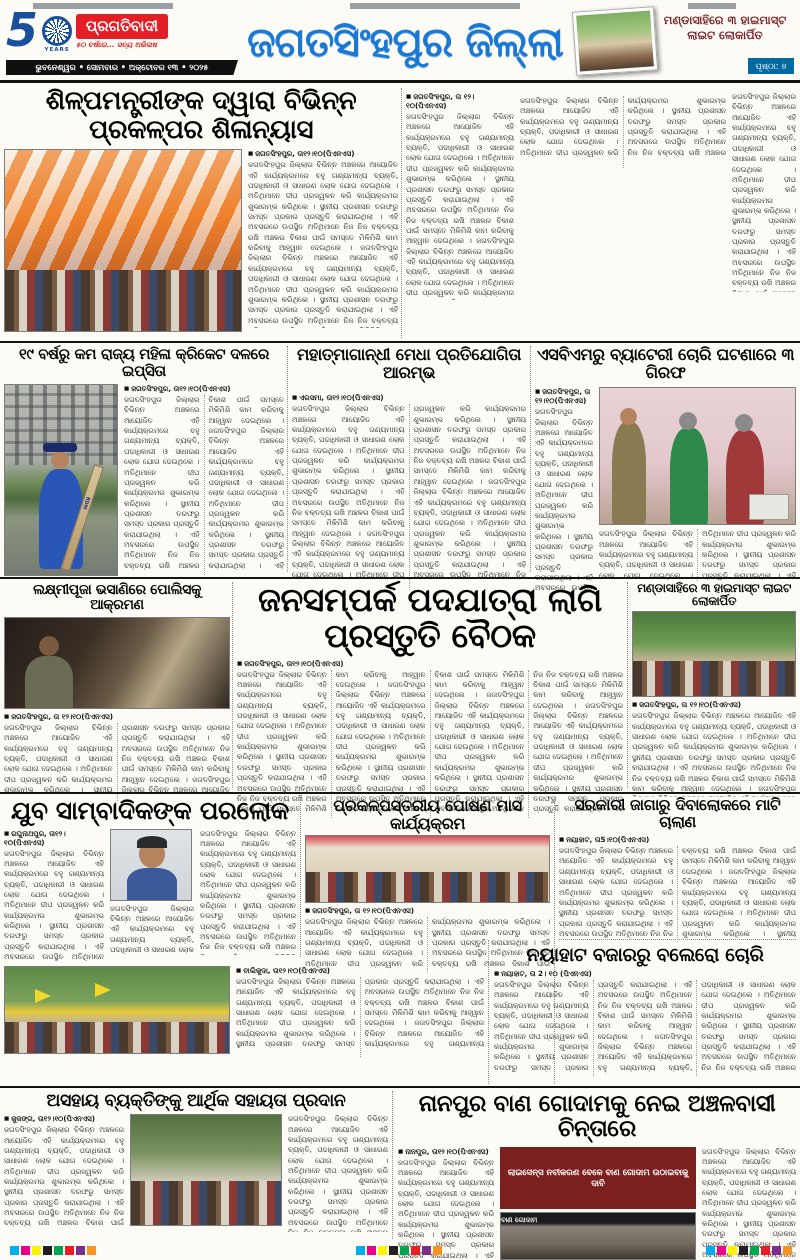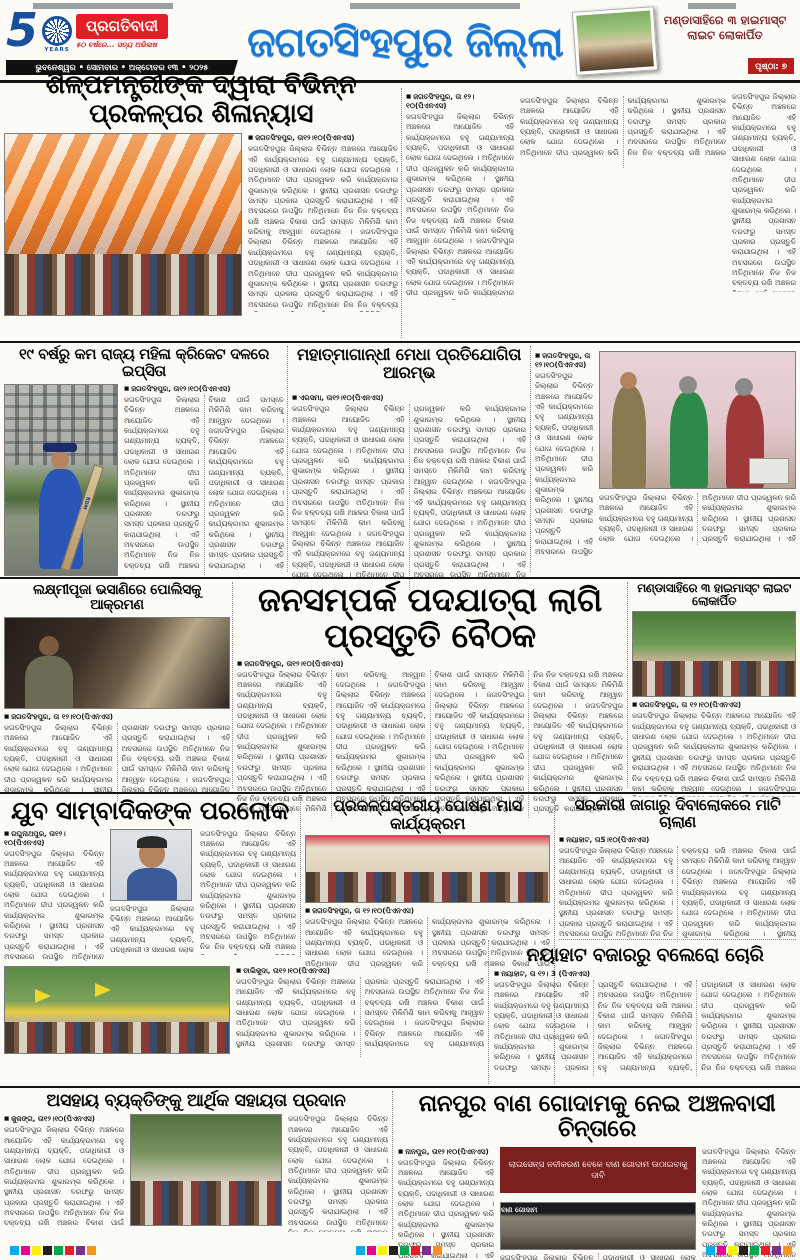--- a/index.html
+++ b/index.html
@@ -24,21 +24,21 @@
   .logo-5{font-size:46px;font-weight:bold;color:#1a4f9c;line-height:.9;font-style:italic}
   .wheel{width:30px;height:30px;border-radius:50%;border:3px solid #1a4f9c;background:repeating-conic-gradient(#1a4f9c 0 9deg,#ffffff 9deg 24deg);margin-top:6px}
   .years{font-size:5.5px;font-weight:bold;color:#1a4f9c;letter-spacing:1px;text-align:center}
   .nameplate{background:#e31e25;color:#fff;font-weight:bold;font-size:15px;padding:3px 10px 4px;border-radius:3px;display:inline-block;margin-top:4px}
   .tagline{font-size:7px;color:#d01c22;font-style:italic;margin-top:2px;font-weight:bold}
   .datestrip{position:absolute;left:6px;top:60px;width:232px;height:15px;background:#101010;color:#fff;font-size:8.2px;font-weight:bold;display:flex;align-items:center;justify-content:center;clip-path:polygon(0 0,100% 0,98% 100%,0 100%)}
   .dist-title{position:absolute;left:240px;top:6px;width:330px;height:72px;display:flex;align-items:center;justify-content:center;font-size:41px;font-weight:bold;color:#1b79d4;letter-spacing:-1px;text-shadow:0 1px 0 #9cc4ea}
   .promo-photo{position:absolute;left:574px;top:9px;width:82px;height:64px;background:#fff;border:1px solid #aaa;box-shadow:2px 2px 4px rgba(0,0,0,.45);transform:rotate(-4deg);padding:3px}
   .promo-photo-inner{width:100%;height:100%;background:linear-gradient(180deg,#7fae62 0%,#9cc47a 30%,#d8c8a8 55%,#8a6a4e 80%,#54402e 100%)}
   .promo-text{position:absolute;left:662px;top:13px;width:126px;font-size:11.5px;font-weight:bold;color:#7c2128;text-align:center;line-height:1.3}
-  .pagebox{position:absolute;left:748px;top:58px;width:46px;height:16px;background:#b91c1c;color:#fff;font-size:8.5px;font-weight:bold;display:flex;align-items:center;justify-content:center}
+  .pagebox{position:absolute;left:748px;top:58px;width:46px;height:16px;background:#0369a1;color:#fff;font-size:8.5px;font-weight:normal;display:flex;align-items:center;justify-content:center}
 
   
   .ph-stage{background:repeating-linear-gradient(115deg,rgba(255,255,255,.55) 0 12px,rgba(240,120,30,.6) 12px 26px),linear-gradient(180deg,#f2e4cc 0%,#ea8a3c 38%,#a05a34 62%,#51392a 82%,#2c231c 100%)}
   .ph-postal{background:linear-gradient(180deg,#efc3da 0%,#f3cfe2 42%,#b793ab 55%,#3c3550 72%,#2a2740 86%,#c9b9a8 100%)}
   .banner-txt{position:absolute;top:6px;left:0;right:0;text-align:center;color:#fffdfd;font-style:italic;font-weight:bold;font-size:9px;text-shadow:0 0 2px #a05a80}
   .banner-txt2{position:absolute;top:22px;left:0;right:0;text-align:center;color:#fff;font-weight:bold;font-size:8px;letter-spacing:1px;text-shadow:0 0 2px #a05a80}
   .ph-cricket{background:linear-gradient(180deg,#b9bcb4 0%,#a7aba5 40%,#6f8a58 52%,#4e6b3e 60%,#8a9580 70%,#767b72 100%)}
   .ph-cricket .win{position:absolute;top:0;left:0;right:0;height:42%;background:repeating-linear-gradient(90deg,transparent 0 10px,rgba(60,65,70,.5) 10px 14px),repeating-linear-gradient(0deg,transparent 0 9px,rgba(60,65,70,.4) 9px 12px)}
   .fig{position:absolute;border-radius:40% 40% 8% 8%}
   .head{position:absolute;border-radius:50%;background:#b5845f}
@@ -48,21 +48,21 @@
   .ph-portrait{background:linear-gradient(180deg,#dfe3e6 0%,#cfd5da 100%)}
   .ph-poshan{background:linear-gradient(180deg,#d84a55 0%,#e8e0cc 18%,#ded2ba 55%,#b08a74 78%,#7a5f4c 100%)}
   .ph-bike{background:linear-gradient(180deg,#5c8a46 0%,#7ba25c 40%,#e8c93c 52%,#b8b2a4 66%,#8a857a 100%)}
   .ph-aid{background:linear-gradient(180deg,#52703e 0%,#7a9460 35%,#d0cab8 60%,#b84a42 78%,#8a6a52 100%)}
   .ph-godown{background:linear-gradient(180deg,#1c1c1e 0%,#1c1c1e 22%,#8a8478 30%,#6e675c 70%,#403a32 100%)}
   .godown-cap{position:absolute;top:3px;left:0;right:0;text-align:left;color:#f2f2f2;font-size:7px;font-weight:bold}
   .crowd{position:absolute;left:0;right:0;bottom:0;height:34%;background:repeating-linear-gradient(90deg,#4a3a2e 0 9px,#7a5a40 9px 14px,#d8d2c4 14px 22px,#8a3a34 22px 30px,#3c4a6a 30px 38px)}
   .bat{position:absolute;width:10px;height:58%;background:linear-gradient(180deg,#d8c49a,#b89868);transform:rotate(18deg);border:1px solid #8a7a58}
   .bat-label{position:absolute;top:30%;left:1px;font-size:5px;font-weight:bold;color:#1a3a8c;writing-mode:vertical-rl}
 
-  .subbar{background:#7c1f1f;color:#fff;font-size:8.5px;font-weight:normal;text-align:center;padding:12px 4px;margin-bottom:9px}
+  .subbar{background:#7c1f1f;color:#fff;font-size:8.5px;font-weight:bold;text-align:center;padding:20px 4px;margin-bottom:3px}
 
   
   .regs{position:absolute;bottom:5px;display:flex;gap:2px}
   .regs div{width:9px;height:9px}
 
   .art{position:absolute}
   .flexrow{display:flex;gap:6px}
 </style>
 </head>
 <body>
@@ -90,21 +90,21 @@
   <div class="dist-title">ଜଗତସିଂହପୁର ଜିଲ୍ଲା</div>
 
   <div class="promo-photo">
       <div class="promo-photo-inner"></div>
     </div>
   <div class="promo-text">ମଣ୍ଡାସାହିରେ ୩ ହାଇମାସ୍ଟ ଲାଇଟ ଲୋକାର୍ପିତ</div>
   <div class="pagebox">ପୃଷ୍ଠା: ୭</div>
   <div class="hr" style="top:80px;height:3px"></div>
 </div>
 
-<div class="art" style="left:4px;top:70px;width:394px;height:252px">
+<div class="art" style="left:4px;top:86px;width:394px;height:252px">
   <div class="hd" style="font-size:26px">ଶିଳ୍ପମନ୍ତ୍ରୀଙ୍କ ଦ୍ୱାରା ବିଭିନ୍ନ ପ୍ରକଳ୍ପର ଶିଳାନ୍ୟାସ</div>
   <div class="flexrow" style="margin-top:6px">
     <div class="ph ph-stage" style="width:238px;height:183px;flex:none">
       <div class="crowd"></div>
     </div>
     <div>
       <div class="byline">ଜଗତସିଂହପୁର, ତା୧୨।୧୦(ପିଏନଏସ)</div>
       <div class="body-txt" style="height:168px">ଜଗତସିଂହପୁର ଜିଲ୍ଲାର ବିଭିନ୍ନ ଅଞ୍ଚଳରେ ଆୟୋଜିତ ଏହି କାର୍ଯ୍ୟକ୍ରମରେ ବହୁ ଗଣ୍ୟମାନ୍ୟ ବ୍ୟକ୍ତି, ପଦାଧିକାରୀ ଓ ସାଧାରଣ ଲୋକ ଯୋଗ ଦେଇଥିଲେ । ଅତିଥିମାନେ ଦୀପ ପ୍ରଜ୍ୱଳନ କରି କାର୍ଯ୍ୟକ୍ରମର ଶୁଭାରମ୍ଭ କରିଥିଲେ । ସ୍ଥାନୀୟ ପ୍ରଶାସନ ତରଫରୁ ସମସ୍ତ ପ୍ରକାର ପ୍ରସ୍ତୁତି କରାଯାଇଥିଲା । ଏହି ଅବସରରେ ଉପସ୍ଥିତ ଅତିଥିମାନେ ନିଜ ନିଜ ବକ୍ତବ୍ୟ ରଖି ଅଞ୍ଚଳର ବିକାଶ ପାଇଁ ସମସ୍ତେ ମିଳିମିଶି କାମ କରିବାକୁ ଆହ୍ୱାନ ଦେଇଥିଲେ । ଜଗତସିଂହପୁର ଜିଲ୍ଲାର ବିଭିନ୍ନ ଅଞ୍ଚଳରେ ଆୟୋଜିତ ଏହି କାର୍ଯ୍ୟକ୍ରମରେ ବହୁ ଗଣ୍ୟମାନ୍ୟ ବ୍ୟକ୍ତି, ପଦାଧିକାରୀ ଓ ସାଧାରଣ ଲୋକ ଯୋଗ ଦେଇଥିଲେ । ଅତିଥିମାନେ ଦୀପ ପ୍ରଜ୍ୱଳନ କରି କାର୍ଯ୍ୟକ୍ରମର ଶୁଭାରମ୍ଭ କରିଥିଲେ । ସ୍ଥାନୀୟ ପ୍ରଶାସନ ତରଫରୁ ସମସ୍ତ ପ୍ରକାର ପ୍ରସ୍ତୁତି କରାଯାଇଥିଲା । ଏହି ଅବସରରେ ଉପସ୍ଥିତ ଅତିଥିମାନେ ନିଜ ନିଜ ବକ୍ତବ୍ୟ ରଖି ଅଞ୍ଚଳର ବିକାଶ ପାଇଁ ସମସ୍ତେ ମିଳିମିଶି କାମ କରିବାକୁ ଆହ୍ୱାନ ଦେଇଥିଲେ । ଜଗତସିଂହପୁର ଜିଲ୍ଲାର ବିଭିନ୍ନ ଅଞ୍ଚଳରେ ଆୟୋଜିତ ଏହି କାର୍ଯ୍ୟକ୍ରମରେ ବହୁ ଗଣ୍ୟମାନ୍ୟ ବ୍ୟକ୍ତି, ପଦାଧିକାରୀ ଓ ସାଧାରଣ ଲୋକ ଯୋଗ ଦେଇଥିଲେ । ଅତିଥିମାନେ ଦୀପ ପ୍ରଜ୍ୱଳନ କରି କାର୍ଯ୍ୟକ୍ରମର ଶୁଭାରମ୍ଭ କରିଥିଲେ । ସ୍ଥାନୀୟ ପ୍ରଶାସନ ତରଫରୁ ସମସ୍ତ ପ୍ରକାର ପ୍ରସ୍ତୁତି କରାଯାଇଥିଲା । ଏହି ଅବସରରେ ଉପସ୍ଥିତ ଅତିଥିମାନେ ନିଜ ନିଜ ବକ୍ତବ୍ୟ ରଖି ଅଞ୍ଚଳର ବିକାଶ ପାଇଁ ସମସ୍ତେ ମିଳିମିଶି କାମ କରିବାକୁ ଆହ୍ୱାନ ଦେଇଥିଲେ । ଜଗତସିଂହପୁର ଜିଲ୍ଲାର ବିଭିନ୍ନ ଅଞ୍ଚଳରେ ଆୟୋଜିତ ଏହି କାର୍ଯ୍ୟକ୍ରମରେ ବହୁ ଗଣ୍ୟମାନ୍ୟ ବ୍ୟକ୍ତି, ପଦାଧିକାରୀ ଓ ସାଧାରଣ ଲୋକ ଯୋଗ ଦେଇଥିଲେ । ଅତିଥିମାନେ ଦୀପ ପ୍ରଜ୍ୱଳନ କରି କାର୍ଯ୍ୟକ୍ରମର ଶୁଭାରମ୍ଭ କରିଥିଲେ । ସ୍ଥାନୀୟ ପ୍ରଶାସନ ତରଫରୁ ସମସ୍ତ ପ୍ରକାର ପ୍ରସ୍ତୁତି କରାଯାଇଥିଲା । ଏହି ଅବସରରେ ଉପସ୍ଥିତ ଅତିଥିମାନେ ନିଜ ନିଜ ବକ୍ତବ୍ୟ ରଖି ଅଞ୍ଚଳର ବିକାଶ ପାଇଁ ସମସ୍ତେ ମିଳିମିଶି କାମ କରିବାକୁ ଆହ୍ୱାନ ଦେଇଥିଲେ । ଜଗତସିଂହପୁର ଜିଲ୍ଲାର ବିଭିନ୍ନ ଅଞ୍ଚଳରେ ଆୟୋଜିତ ଏହି କାର୍ଯ୍ୟକ୍ରମରେ ବହୁ ଗଣ୍ୟମାନ୍ୟ ବ୍ୟକ୍ତି, ପଦାଧିକାରୀ ଓ ସାଧାରଣ ଲୋକ ଯୋଗ ଦେଇଥିଲେ । ଅତିଥିମାନେ ଦୀପ ପ୍ରଜ୍ୱଳନ କରି କାର୍ଯ୍ୟକ୍ରମର ଶୁଭାରମ୍ଭ କରିଥିଲେ । ସ୍ଥାନୀୟ ପ୍ରଶାସନ ତରଫରୁ ସମସ୍ତ ପ୍ରକାର ପ୍ରସ୍ତୁତି କରାଯାଇଥିଲା । ଏହି ଅବସରରେ ଉପସ୍ଥିତ ଅତିଥିମାନେ ନିଜ ନିଜ ବକ୍ତବ୍ୟ ରଖି ଅଞ୍ଚଳର ବିକାଶ ପାଇଁ ସମସ୍ତେ ମିଳିମିଶି କାମ କରିବାକୁ ଆହ୍ୱାନ ଦେଇଥିଲେ । ଜଗତସିଂହପୁର ଜିଲ୍ଲାର ବିଭିନ୍ନ ଅଞ୍ଚଳରେ ଆୟୋଜିତ ଏହି କାର୍ଯ୍ୟକ୍ରମରେ ବହୁ ଗଣ୍ୟମାନ୍ୟ ବ୍ୟକ୍ତି, ପଦାଧିକାରୀ ଓ ସାଧାରଣ ଲୋକ ଯୋଗ ଦେଇଥିଲେ । ଅତିଥିମାନେ ଦୀପ ପ୍ରଜ୍ୱଳନ କରି କାର୍ଯ୍ୟକ୍ରମର ଶୁଭାରମ୍ଭ କରିଥିଲେ । ସ୍ଥାନୀୟ ପ୍ରଶାସନ ତରଫରୁ ସମସ୍ତ ପ୍ରକାର ପ୍ରସ୍ତୁତି କରାଯାଇଥିଲା ।</div>
     </div>
   </div>
@@ -146,20 +146,21 @@
 <div class="vdot" style="left:287px;top:346px;height:226px"></div>
 
 <div class="art" style="left:292px;top:346px;width:234px;height:226px">
   <div class="hd" style="font-size:16.5px">ମହାତ୍ମାଗାନ୍ଧୀ ମେଧା ପ୍ରତିଯୋଗିତା ଆରମ୍ଭ</div>
   <div class="byline" style="margin-top:11px">ଏରସମା, ତା୧୨।୧୦(ପିଏନଏସ)</div>
   <div class="body-txt cols2" style="height:186px">ଜଗତସିଂହପୁର ଜିଲ୍ଲାର ବିଭିନ୍ନ ଅଞ୍ଚଳରେ ଆୟୋଜିତ ଏହି କାର୍ଯ୍ୟକ୍ରମରେ ବହୁ ଗଣ୍ୟମାନ୍ୟ ବ୍ୟକ୍ତି, ପଦାଧିକାରୀ ଓ ସାଧାରଣ ଲୋକ ଯୋଗ ଦେଇଥିଲେ । ଅତିଥିମାନେ ଦୀପ ପ୍ରଜ୍ୱଳନ କରି କାର୍ଯ୍ୟକ୍ରମର ଶୁଭାରମ୍ଭ କରିଥିଲେ । ସ୍ଥାନୀୟ ପ୍ରଶାସନ ତରଫରୁ ସମସ୍ତ ପ୍ରକାର ପ୍ରସ୍ତୁତି କରାଯାଇଥିଲା । ଏହି ଅବସରରେ ଉପସ୍ଥିତ ଅତିଥିମାନେ ନିଜ ନିଜ ବକ୍ତବ୍ୟ ରଖି ଅଞ୍ଚଳର ବିକାଶ ପାଇଁ ସମସ୍ତେ ମିଳିମିଶି କାମ କରିବାକୁ ଆହ୍ୱାନ ଦେଇଥିଲେ । ଜଗତସିଂହପୁର ଜିଲ୍ଲାର ବିଭିନ୍ନ ଅଞ୍ଚଳରେ ଆୟୋଜିତ ଏହି କାର୍ଯ୍ୟକ୍ରମରେ ବହୁ ଗଣ୍ୟମାନ୍ୟ ବ୍ୟକ୍ତି, ପଦାଧିକାରୀ ଓ ସାଧାରଣ ଲୋକ ଯୋଗ ଦେଇଥିଲେ । ଅତିଥିମାନେ ଦୀପ ପ୍ରଜ୍ୱଳନ କରି କାର୍ଯ୍ୟକ୍ରମର ଶୁଭାରମ୍ଭ କରିଥିଲେ । ସ୍ଥାନୀୟ ପ୍ରଶାସନ ତରଫରୁ ସମସ୍ତ ପ୍ରକାର ପ୍ରସ୍ତୁତି କରାଯାଇଥିଲା । ଏହି ଅବସରରେ ଉପସ୍ଥିତ ଅତିଥିମାନେ ନିଜ ନିଜ ବକ୍ତବ୍ୟ ରଖି ଅଞ୍ଚଳର ବିକାଶ ପାଇଁ ସମସ୍ତେ ମିଳିମିଶି କାମ କରିବାକୁ ଆହ୍ୱାନ ଦେଇଥିଲେ । ଜଗତସିଂହପୁର ଜିଲ୍ଲାର ବିଭିନ୍ନ ଅଞ୍ଚଳରେ ଆୟୋଜିତ ଏହି କାର୍ଯ୍ୟକ୍ରମରେ ବହୁ ଗଣ୍ୟମାନ୍ୟ ବ୍ୟକ୍ତି, ପଦାଧିକାରୀ ଓ ସାଧାରଣ ଲୋକ ଯୋଗ ଦେଇଥିଲେ । ଅତିଥିମାନେ ଦୀପ ପ୍ରଜ୍ୱଳନ କରି କାର୍ଯ୍ୟକ୍ରମର ଶୁଭାରମ୍ଭ କରିଥିଲେ । ସ୍ଥାନୀୟ ପ୍ରଶାସନ ତରଫରୁ ସମସ୍ତ ପ୍ରକାର ପ୍ରସ୍ତୁତି କରାଯାଇଥିଲା । ଏହି ଅବସରରେ ଉପସ୍ଥିତ ଅତିଥିମାନେ ନିଜ ନିଜ ବକ୍ତବ୍ୟ ରଖି ଅଞ୍ଚଳର ବିକାଶ ପାଇଁ ସମସ୍ତେ ମିଳିମିଶି କାମ କରିବାକୁ ଆହ୍ୱାନ ଦେଇଥିଲେ । ଜଗତସିଂହପୁର ଜିଲ୍ଲାର ବିଭିନ୍ନ ଅଞ୍ଚଳରେ ଆୟୋଜିତ ଏହି କାର୍ଯ୍ୟକ୍ରମରେ ବହୁ ଗଣ୍ୟମାନ୍ୟ ବ୍ୟକ୍ତି, ପଦାଧିକାରୀ ଓ ସାଧାରଣ ଲୋକ ଯୋଗ ଦେଇଥିଲେ । ଅତିଥିମାନେ ଦୀପ ପ୍ରଜ୍ୱଳନ କରି କାର୍ଯ୍ୟକ୍ରମର ଶୁଭାରମ୍ଭ କରିଥିଲେ । ସ୍ଥାନୀୟ ପ୍ରଶାସନ ତରଫରୁ ସମସ୍ତ ପ୍ରକାର ପ୍ରସ୍ତୁତି କରାଯାଇଥିଲା । ଏହି ଅବସରରେ ଉପସ୍ଥିତ ଅତିଥିମାନେ ନିଜ ନିଜ ବକ୍ତବ୍ୟ ରଖି ଅଞ୍ଚଳର ବିକାଶ ପାଇଁ ସମସ୍ତେ ମିଳିମିଶି କାମ କରିବାକୁ ଆହ୍ୱାନ ଦେଇଥିଲେ । ଜଗତସିଂହପୁର ଜିଲ୍ଲାର ବିଭିନ୍ନ ଅଞ୍ଚଳରେ ଆୟୋଜିତ ଏହି କାର୍ଯ୍ୟକ୍ରମରେ ବହୁ ଗଣ୍ୟମାନ୍ୟ ବ୍ୟକ୍ତି, ପଦାଧିକାରୀ ଓ ସାଧାରଣ ଲୋକ ଯୋଗ ଦେଇଥିଲେ । ଅତିଥିମାନେ ଦୀପ ପ୍ରଜ୍ୱଳନ କରି କାର୍ଯ୍ୟକ୍ରମର ଶୁଭାରମ୍ଭ କରିଥିଲେ । ସ୍ଥାନୀୟ ପ୍ରଶାସନ ତରଫରୁ ସମସ୍ତ ପ୍ରକାର ପ୍ରସ୍ତୁତି କରାଯାଇଥିଲା । ଏହି ଅବସରରେ ଉପସ୍ଥିତ ଅତିଥିମାନେ ନିଜ ନିଜ ବକ୍ତବ୍ୟ ରଖି ଅଞ୍ଚଳର ବିକାଶ ପାଇଁ ସମସ୍ତେ ମିଳିମିଶି କାମ କରିବାକୁ ଆହ୍ୱାନ ଦେଇଥିଲେ । ଜଗତସିଂହପୁର ଜିଲ୍ଲାର ବିଭିନ୍ନ ଅଞ୍ଚଳରେ ଆୟୋଜିତ ଏହି କାର୍ଯ୍ୟକ୍ରମରେ ବହୁ ଗଣ୍ୟମାନ୍ୟ ବ୍ୟକ୍ତି, ପଦାଧିକାରୀ ଓ ସାଧାରଣ ଲୋକ ଯୋଗ ଦେଇଥିଲେ । ଅତିଥିମାନେ ଦୀପ ପ୍ରଜ୍ୱଳନ କରି କାର୍ଯ୍ୟକ୍ରମର ଶୁଭାରମ୍ଭ କରିଥିଲେ । ସ୍ଥାନୀୟ ପ୍ରଶାସନ ତରଫରୁ ସମସ୍ତ ପ୍ରକାର ପ୍ରସ୍ତୁତି କରାଯାଇଥିଲା ।</div>
 </div>
 <div class="vdot" style="left:530px;top:346px;height:226px"></div>
 
 <div class="art" style="left:535px;top:346px;width:261px;height:226px">
+  <div class="hd" style="font-size:16.5px">ଏସବିଏମରୁ ବ୍ୟାଟେରୀ ଚୋରି ଘଟଣାରେ ୩ ଗିରଫ</div>
   <div class="flexrow" style="margin-top:5px">
     <div style="width:58px;flex:none">
       <div class="byline">ଜଗତସିଂହପୁର, ତା ୧୨।୧୦(ପିଏନଏସ)</div>
       <div class="body-txt" style="height:185px">ଜଗତସିଂହପୁର ଜିଲ୍ଲାର ବିଭିନ୍ନ ଅଞ୍ଚଳରେ ଆୟୋଜିତ ଏହି କାର୍ଯ୍ୟକ୍ରମରେ ବହୁ ଗଣ୍ୟମାନ୍ୟ ବ୍ୟକ୍ତି, ପଦାଧିକାରୀ ଓ ସାଧାରଣ ଲୋକ ଯୋଗ ଦେଇଥିଲେ । ଅତିଥିମାନେ ଦୀପ ପ୍ରଜ୍ୱଳନ କରି କାର୍ଯ୍ୟକ୍ରମର ଶୁଭାରମ୍ଭ କରିଥିଲେ । ସ୍ଥାନୀୟ ପ୍ରଶାସନ ତରଫରୁ ସମସ୍ତ ପ୍ରକାର ପ୍ରସ୍ତୁତି କରାଯାଇଥିଲା । ଏହି ଅବସରରେ ଉପସ୍ଥିତ ଅତିଥିମାନେ ନିଜ ନିଜ ବକ୍ତବ୍ୟ ରଖି ଅଞ୍ଚଳର ବିକାଶ ପାଇଁ ସମସ୍ତେ ମିଳିମିଶି କାମ କରିବାକୁ ଆହ୍ୱାନ ଦେଇଥିଲେ । ଜଗତସିଂହପୁର ଜିଲ୍ଲାର ବିଭିନ୍ନ ଅଞ୍ଚଳରେ ଆୟୋଜିତ ଏହି କାର୍ଯ୍ୟକ୍ରମରେ ବହୁ ଗଣ୍ୟମାନ୍ୟ ବ୍ୟକ୍ତି, ପଦାଧିକାରୀ ଓ ସାଧାରଣ ଲୋକ ଯୋଗ ଦେଇଥିଲେ । ଅତିଥିମାନେ ଦୀପ ପ୍ରଜ୍ୱଳନ କରି କାର୍ଯ୍ୟକ୍ରମର ଶୁଭାରମ୍ଭ କରିଥିଲେ । ସ୍ଥାନୀୟ ପ୍ରଶାସନ ତରଫରୁ ସମସ୍ତ ପ୍ରକାର ପ୍ରସ୍ତୁତି କରାଯାଇଥିଲା । ଏହି ଅବସରରେ ଉପସ୍ଥିତ ଅତିଥିମାନେ ନିଜ ନିଜ ବକ୍ତବ୍ୟ ରଖି ଅଞ୍ଚଳର ବିକାଶ ପାଇଁ ସମସ୍ତେ ମିଳିମିଶି କାମ କରିବାକୁ ଆହ୍ୱାନ ଦେଇଥିଲେ । ଜଗତସିଂହପୁର ଜିଲ୍ଲାର ବିଭିନ୍ନ ଅଞ୍ଚଳରେ ଆୟୋଜିତ ଏହି କାର୍ଯ୍ୟକ୍ରମରେ ବହୁ ଗଣ୍ୟମାନ୍ୟ ବ୍ୟକ୍ତି, ପଦାଧିକାରୀ ଓ ସାଧାରଣ ଲୋକ ଯୋଗ ଦେଇଥିଲେ । ଅତିଥିମାନେ ଦୀପ ପ୍ରଜ୍ୱଳନ କରି କାର୍ଯ୍ୟକ୍ରମର ଶୁଭାରମ୍ଭ କରିଥିଲେ । ସ୍ଥାନୀୟ ପ୍ରଶାସନ ତରଫରୁ ସମସ୍ତ ପ୍ରକାର ପ୍ରସ୍ତୁତି କରାଯାଇଥିଲା । ଏହି ଅବସରରେ ଉପସ୍ଥିତ ଅତିଥିମାନେ ନିଜ ନିଜ ବକ୍ତବ୍ୟ ରଖି ଅଞ୍ଚଳର ବିକାଶ ପାଇଁ ସମସ୍ତେ ମିଳିମିଶି କାମ କରିବାକୁ ଆହ୍ୱାନ ଦେଇଥିଲେ । ଜଗତସିଂହପୁର ଜିଲ୍ଲାର ବିଭିନ୍ନ ଅଞ୍ଚଳରେ ଆୟୋଜିତ ଏହି କାର୍ଯ୍ୟକ୍ରମରେ ବହୁ ଗଣ୍ୟମାନ୍ୟ ବ୍ୟକ୍ତି, ପଦାଧିକାରୀ ଓ ସାଧାରଣ ଲୋକ ଯୋଗ ଦେଇଥିଲେ । ଅତିଥିମାନେ ଦୀପ ପ୍ରଜ୍ୱଳନ କରି କାର୍ଯ୍ୟକ୍ରମର ଶୁଭାରମ୍ଭ କରିଥିଲେ । ସ୍ଥାନୀୟ ପ୍ରଶାସନ ତରଫରୁ ସମସ୍ତ ପ୍ରକାର ପ୍ରସ୍ତୁତି କରାଯାଇଥିଲା । ଏହି ଅବସରରେ ଉପସ୍ଥିତ ଅତିଥିମାନେ ନିଜ ନିଜ ବକ୍ତବ୍ୟ ରଖି ଅଞ୍ଚଳର ବିକାଶ ପାଇଁ ସମସ୍ତେ ମିଳିମିଶି କାମ କରିବାକୁ ଆହ୍ୱାନ ଦେଇଥିଲେ । ଜଗତସିଂହପୁର ଜିଲ୍ଲାର ବିଭିନ୍ନ ଅଞ୍ଚଳରେ ଆୟୋଜିତ ଏହି କାର୍ଯ୍ୟକ୍ରମରେ ବହୁ ଗଣ୍ୟମାନ୍ୟ ବ୍ୟକ୍ତି, ପଦାଧିକାରୀ ଓ ସାଧାରଣ ଲୋକ ଯୋଗ ଦେଇଥିଲେ । ଅତିଥିମାନେ ଦୀପ ପ୍ରଜ୍ୱଳନ କରି କାର୍ଯ୍ୟକ୍ରମର ଶୁଭାରମ୍ଭ କରିଥିଲେ । ସ୍ଥାନୀୟ ପ୍ରଶାସନ ତରଫରୁ ସମସ୍ତ ପ୍ରକାର ପ୍ରସ୍ତୁତି କରାଯାଇଥିଲା । ଏହି ଅବସରରେ ଉପସ୍ଥିତ ଅତିଥିମାନେ ନିଜ ନିଜ ବକ୍ତବ୍ୟ ରଖି ଅଞ୍ଚଳର ବିକାଶ ପାଇଁ ସମସ୍ତେ ମିଳିମିଶି କାମ କରିବାକୁ ଆହ୍ୱାନ ଦେଇଥିଲେ । ଜଗତସିଂହପୁର ଜିଲ୍ଲାର ବିଭିନ୍ନ ଅଞ୍ଚଳରେ ଆୟୋଜିତ ଏହି କାର୍ଯ୍ୟକ୍ରମରେ ବହୁ ଗଣ୍ୟମାନ୍ୟ ବ୍ୟକ୍ତି, ପଦାଧିକାରୀ ଓ ସାଧାରଣ ଲୋକ ଯୋଗ ଦେଇଥିଲେ । ଅତିଥିମାନେ ଦୀପ ପ୍ରଜ୍ୱଳନ କରି କାର୍ଯ୍ୟକ୍ରମର ଶୁଭାରମ୍ଭ କରିଥିଲେ । ସ୍ଥାନୀୟ ପ୍ରଶାସନ ତରଫରୁ ସମସ୍ତ ପ୍ରକାର ପ୍ରସ୍ତୁତି କରାଯାଇଥିଲା ।</div>
     </div>
     <div>
       <div class="ph ph-theft" style="width:197px;height:138px">
         <div class="fig" style="left:12px;top:34px;width:34px;height:104px;background:#8a7a52"></div>
         <div class="head" style="left:20px;top:20px;width:17px;height:17px"></div>
         <div class="fig" style="left:70px;top:40px;width:38px;height:98px;background:#2e8a4a"></div>
@@ -234,21 +235,21 @@
 
 <div class="art" style="left:559px;top:797px;width:237px;height:138px">
   <div class="hd" style="font-size:15.5px">ସରକାରୀ ଜାଗାରୁ ଦିବାଲୋକରେ ମାଟି ଚାଲାଣ</div>
   <div class="byline" style="margin-top:4px">ନୟାହାଟ, ତା5।୧୦(ପିଏନଏସ)</div>
   <div class="body-txt cols2" style="height:96px">ଜଗତସିଂହପୁର ଜିଲ୍ଲାର ବିଭିନ୍ନ ଅଞ୍ଚଳରେ ଆୟୋଜିତ ଏହି କାର୍ଯ୍ୟକ୍ରମରେ ବହୁ ଗଣ୍ୟମାନ୍ୟ ବ୍ୟକ୍ତି, ପଦାଧିକାରୀ ଓ ସାଧାରଣ ଲୋକ ଯୋଗ ଦେଇଥିଲେ । ଅତିଥିମାନେ ଦୀପ ପ୍ରଜ୍ୱଳନ କରି କାର୍ଯ୍ୟକ୍ରମର ଶୁଭାରମ୍ଭ କରିଥିଲେ । ସ୍ଥାନୀୟ ପ୍ରଶାସନ ତରଫରୁ ସମସ୍ତ ପ୍ରକାର ପ୍ରସ୍ତୁତି କରାଯାଇଥିଲା । ଏହି ଅବସରରେ ଉପସ୍ଥିତ ଅତିଥିମାନେ ନିଜ ନିଜ ବକ୍ତବ୍ୟ ରଖି ଅଞ୍ଚଳର ବିକାଶ ପାଇଁ ସମସ୍ତେ ମିଳିମିଶି କାମ କରିବାକୁ ଆହ୍ୱାନ ଦେଇଥିଲେ । ଜଗତସିଂହପୁର ଜିଲ୍ଲାର ବିଭିନ୍ନ ଅଞ୍ଚଳରେ ଆୟୋଜିତ ଏହି କାର୍ଯ୍ୟକ୍ରମରେ ବହୁ ଗଣ୍ୟମାନ୍ୟ ବ୍ୟକ୍ତି, ପଦାଧିକାରୀ ଓ ସାଧାରଣ ଲୋକ ଯୋଗ ଦେଇଥିଲେ । ଅତିଥିମାନେ ଦୀପ ପ୍ରଜ୍ୱଳନ କରି କାର୍ଯ୍ୟକ୍ରମର ଶୁଭାରମ୍ଭ କରିଥିଲେ । ସ୍ଥାନୀୟ ପ୍ରଶାସନ ତରଫରୁ ସମସ୍ତ ପ୍ରକାର ପ୍ରସ୍ତୁତି କରାଯାଇଥିଲା । ଏହି ଅବସରରେ ଉପସ୍ଥିତ ଅତିଥିମାନେ ନିଜ ନିଜ ବକ୍ତବ୍ୟ ରଖି ଅଞ୍ଚଳର ବିକାଶ ପାଇଁ ସମସ୍ତେ ମିଳିମିଶି କାମ କରିବାକୁ ଆହ୍ୱାନ ଦେଇଥିଲେ । ଜଗତସିଂହପୁର ଜିଲ୍ଲାର ବିଭିନ୍ନ ଅଞ୍ଚଳରେ ଆୟୋଜିତ ଏହି କାର୍ଯ୍ୟକ୍ରମରେ ବହୁ ଗଣ୍ୟମାନ୍ୟ ବ୍ୟକ୍ତି, ପଦାଧିକାରୀ ଓ ସାଧାରଣ ଲୋକ ଯୋଗ ଦେଇଥିଲେ । ଅତିଥିମାନେ ଦୀପ ପ୍ରଜ୍ୱଳନ କରି କାର୍ଯ୍ୟକ୍ରମର ଶୁଭାରମ୍ଭ କରିଥିଲେ । ସ୍ଥାନୀୟ ପ୍ରଶାସନ ତରଫରୁ ସମସ୍ତ ପ୍ରକାର ପ୍ରସ୍ତୁତି କରାଯାଇଥିଲା । ଏହି ଅବସରରେ ଉପସ୍ଥିତ ଅତିଥିମାନେ ନିଜ ନିଜ ବକ୍ତବ୍ୟ ରଖି ଅଞ୍ଚଳର ବିକାଶ ପାଇଁ ସମସ୍ତେ ମିଳିମିଶି କାମ କରିବାକୁ ଆହ୍ୱାନ ଦେଇଥିଲେ । ଜଗତସିଂହପୁର ଜିଲ୍ଲାର ବିଭିନ୍ନ ଅଞ୍ଚଳରେ ଆୟୋଜିତ ଏହି କାର୍ଯ୍ୟକ୍ରମରେ ବହୁ ଗଣ୍ୟମାନ୍ୟ ବ୍ୟକ୍ତି, ପଦାଧିକାରୀ ଓ ସାଧାରଣ ଲୋକ ଯୋଗ ଦେଇଥିଲେ । ଅତିଥିମାନେ ଦୀପ ପ୍ରଜ୍ୱଳନ କରି କାର୍ଯ୍ୟକ୍ରମର ଶୁଭାରମ୍ଭ କରିଥିଲେ । ସ୍ଥାନୀୟ ପ୍ରଶାସନ ତରଫରୁ ସମସ୍ତ ପ୍ରକାର ପ୍ରସ୍ତୁତି କରାଯାଇଥିଲା । ଏହି ଅବସରରେ ଉପସ୍ଥିତ ଅତିଥିମାନେ ନିଜ ନିଜ ବକ୍ତବ୍ୟ ରଖି ଅଞ୍ଚଳର ବିକାଶ ପାଇଁ ସମସ୍ତେ ମିଳିମିଶି କାମ କରିବାକୁ ଆହ୍ୱାନ ଦେଇଥିଲେ । ଜଗତସିଂହପୁର ଜିଲ୍ଲାର ବିଭିନ୍ନ ଅଞ୍ଚଳରେ ଆୟୋଜିତ ଏହି କାର୍ଯ୍ୟକ୍ରମରେ ବହୁ ଗଣ୍ୟମାନ୍ୟ ବ୍ୟକ୍ତି, ପଦାଧିକାରୀ ଓ ସାଧାରଣ ଲୋକ ଯୋଗ ଦେଇଥିଲେ । ଅତିଥିମାନେ ଦୀପ ପ୍ରଜ୍ୱଳନ କରି କାର୍ଯ୍ୟକ୍ରମର ଶୁଭାରମ୍ଭ କରିଥିଲେ । ସ୍ଥାନୀୟ ପ୍ରଶାସନ ତରଫରୁ ସମସ୍ତ ପ୍ରକାର ପ୍ରସ୍ତୁତି କରାଯାଇଥିଲା । ଏହି ଅବସରରେ ଉପସ୍ଥିତ ଅତିଥିମାନେ ନିଜ ନିଜ ବକ୍ତବ୍ୟ ରଖି ଅଞ୍ଚଳର ବିକାଶ ପାଇଁ ସମସ୍ତେ ମିଳିମିଶି କାମ କରିବାକୁ ଆହ୍ୱାନ ଦେଇଥିଲେ । ଜଗତସିଂହପୁର ଜିଲ୍ଲାର ବିଭିନ୍ନ ଅଞ୍ଚଳରେ ଆୟୋଜିତ ଏହି କାର୍ଯ୍ୟକ୍ରମରେ ବହୁ ଗଣ୍ୟମାନ୍ୟ ବ୍ୟକ୍ତି, ପଦାଧିକାରୀ ଓ ସାଧାରଣ ଲୋକ ଯୋଗ ଦେଇଥିଲେ । ଅତିଥିମାନେ ଦୀପ ପ୍ରଜ୍ୱଳନ କରି କାର୍ଯ୍ୟକ୍ରମର ଶୁଭାରମ୍ଭ କରିଥିଲେ । ସ୍ଥାନୀୟ ପ୍ରଶାସନ ତରଫରୁ ସମସ୍ତ ପ୍ରକାର ପ୍ରସ୍ତୁତି କରାଯାଇଥିଲା ।</div>
 </div>
 <div class="hdot" style="left:559px;top:939px;width:237px"></div>
 
 <div class="art" style="left:494px;top:944px;width:302px;height:138px">
   <div class="hd" style="font-size:19px">ନୟାହାଟ ବଜାରରୁ ବଲେରୋ ଚୋରି</div>
-  <div class="byline" style="margin-top:4px">ନୟାହାଟ, ତା ୧୨। 3 (ପିଏନଏସ)</div>
+  <div class="byline" style="margin-top:4px">ନୟାହାଟ, ତା 2। ୧୦ (ପିଏନଏସ)</div>
   <div class="body-txt cols3" style="height:96px">ଜଗତସିଂହପୁର ଜିଲ୍ଲାର ବିଭିନ୍ନ ଅଞ୍ଚଳରେ ଆୟୋଜିତ ଏହି କାର୍ଯ୍ୟକ୍ରମରେ ବହୁ ଗଣ୍ୟମାନ୍ୟ ବ୍ୟକ୍ତି, ପଦାଧିକାରୀ ଓ ସାଧାରଣ ଲୋକ ଯୋଗ ଦେଇଥିଲେ । ଅତିଥିମାନେ ଦୀପ ପ୍ରଜ୍ୱଳନ କରି କାର୍ଯ୍ୟକ୍ରମର ଶୁଭାରମ୍ଭ କରିଥିଲେ । ସ୍ଥାନୀୟ ପ୍ରଶାସନ ତରଫରୁ ସମସ୍ତ ପ୍ରକାର ପ୍ରସ୍ତୁତି କରାଯାଇଥିଲା । ଏହି ଅବସରରେ ଉପସ୍ଥିତ ଅତିଥିମାନେ ନିଜ ନିଜ ବକ୍ତବ୍ୟ ରଖି ଅଞ୍ଚଳର ବିକାଶ ପାଇଁ ସମସ୍ତେ ମିଳିମିଶି କାମ କରିବାକୁ ଆହ୍ୱାନ ଦେଇଥିଲେ । ଜଗତସିଂହପୁର ଜିଲ୍ଲାର ବିଭିନ୍ନ ଅଞ୍ଚଳରେ ଆୟୋଜିତ ଏହି କାର୍ଯ୍ୟକ୍ରମରେ ବହୁ ଗଣ୍ୟମାନ୍ୟ ବ୍ୟକ୍ତି, ପଦାଧିକାରୀ ଓ ସାଧାରଣ ଲୋକ ଯୋଗ ଦେଇଥିଲେ । ଅତିଥିମାନେ ଦୀପ ପ୍ରଜ୍ୱଳନ କରି କାର୍ଯ୍ୟକ୍ରମର ଶୁଭାରମ୍ଭ କରିଥିଲେ । ସ୍ଥାନୀୟ ପ୍ରଶାସନ ତରଫରୁ ସମସ୍ତ ପ୍ରକାର ପ୍ରସ୍ତୁତି କରାଯାଇଥିଲା । ଏହି ଅବସରରେ ଉପସ୍ଥିତ ଅତିଥିମାନେ ନିଜ ନିଜ ବକ୍ତବ୍ୟ ରଖି ଅଞ୍ଚଳର ବିକାଶ ପାଇଁ ସମସ୍ତେ ମିଳିମିଶି କାମ କରିବାକୁ ଆହ୍ୱାନ ଦେଇଥିଲେ । ଜଗତସିଂହପୁର ଜିଲ୍ଲାର ବିଭିନ୍ନ ଅଞ୍ଚଳରେ ଆୟୋଜିତ ଏହି କାର୍ଯ୍ୟକ୍ରମରେ ବହୁ ଗଣ୍ୟମାନ୍ୟ ବ୍ୟକ୍ତି, ପଦାଧିକାରୀ ଓ ସାଧାରଣ ଲୋକ ଯୋଗ ଦେଇଥିଲେ । ଅତିଥିମାନେ ଦୀପ ପ୍ରଜ୍ୱଳନ କରି କାର୍ଯ୍ୟକ୍ରମର ଶୁଭାରମ୍ଭ କରିଥିଲେ । ସ୍ଥାନୀୟ ପ୍ରଶାସନ ତରଫରୁ ସମସ୍ତ ପ୍ରକାର ପ୍ରସ୍ତୁତି କରାଯାଇଥିଲା । ଏହି ଅବସରରେ ଉପସ୍ଥିତ ଅତିଥିମାନେ ନିଜ ନିଜ ବକ୍ତବ୍ୟ ରଖି ଅଞ୍ଚଳର ବିକାଶ ପାଇଁ ସମସ୍ତେ ମିଳିମିଶି କାମ କରିବାକୁ ଆହ୍ୱାନ ଦେଇଥିଲେ । ଜଗତସିଂହପୁର ଜିଲ୍ଲାର ବିଭିନ୍ନ ଅଞ୍ଚଳରେ ଆୟୋଜିତ ଏହି କାର୍ଯ୍ୟକ୍ରମରେ ବହୁ ଗଣ୍ୟମାନ୍ୟ ବ୍ୟକ୍ତି, ପଦାଧିକାରୀ ଓ ସାଧାରଣ ଲୋକ ଯୋଗ ଦେଇଥିଲେ । ଅତିଥିମାନେ ଦୀପ ପ୍ରଜ୍ୱଳନ କରି କାର୍ଯ୍ୟକ୍ରମର ଶୁଭାରମ୍ଭ କରିଥିଲେ । ସ୍ଥାନୀୟ ପ୍ରଶାସନ ତରଫରୁ ସମସ୍ତ ପ୍ରକାର ପ୍ରସ୍ତୁତି କରାଯାଇଥିଲା । ଏହି ଅବସରରେ ଉପସ୍ଥିତ ଅତିଥିମାନେ ନିଜ ନିଜ ବକ୍ତବ୍ୟ ରଖି ଅଞ୍ଚଳର ବିକାଶ ପାଇଁ ସମସ୍ତେ ମିଳିମିଶି କାମ କରିବାକୁ ଆହ୍ୱାନ ଦେଇଥିଲେ । ଜଗତସିଂହପୁର ଜିଲ୍ଲାର ବିଭିନ୍ନ ଅଞ୍ଚଳରେ ଆୟୋଜିତ ଏହି କାର୍ଯ୍ୟକ୍ରମରେ ବହୁ ଗଣ୍ୟମାନ୍ୟ ବ୍ୟକ୍ତି, ପଦାଧିକାରୀ ଓ ସାଧାରଣ ଲୋକ ଯୋଗ ଦେଇଥିଲେ । ଅତିଥିମାନେ ଦୀପ ପ୍ରଜ୍ୱଳନ କରି କାର୍ଯ୍ୟକ୍ରମର ଶୁଭାରମ୍ଭ କରିଥିଲେ । ସ୍ଥାନୀୟ ପ୍ରଶାସନ ତରଫରୁ ସମସ୍ତ ପ୍ରକାର ପ୍ରସ୍ତୁତି କରାଯାଇଥିଲା । ଏହି ଅବସରରେ ଉପସ୍ଥିତ ଅତିଥିମାନେ ନିଜ ନିଜ ବକ୍ତବ୍ୟ ରଖି ଅଞ୍ଚଳର ବିକାଶ ପାଇଁ ସମସ୍ତେ ମିଳିମିଶି କାମ କରିବାକୁ ଆହ୍ୱାନ ଦେଇଥିଲେ । ଜଗତସିଂହପୁର ଜିଲ୍ଲାର ବିଭିନ୍ନ ଅଞ୍ଚଳରେ ଆୟୋଜିତ ଏହି କାର୍ଯ୍ୟକ୍ରମରେ ବହୁ ଗଣ୍ୟମାନ୍ୟ ବ୍ୟକ୍ତି, ପଦାଧିକାରୀ ଓ ସାଧାରଣ ଲୋକ ଯୋଗ ଦେଇଥିଲେ । ଅତିଥିମାନେ ଦୀପ ପ୍ରଜ୍ୱଳନ କରି କାର୍ଯ୍ୟକ୍ରମର ଶୁଭାରମ୍ଭ କରିଥିଲେ । ସ୍ଥାନୀୟ ପ୍ରଶାସନ ତରଫରୁ ସମସ୍ତ ପ୍ରକାର ପ୍ରସ୍ତୁତି କରାଯାଇଥିଲା ।</div>
 </div>
 <div class="vdot" style="left:488px;top:940px;height:144px"></div>
 
 <div class="art" style="left:4px;top:962px;width:480px;height:120px">
   <div class="flexrow" style="margin-top:4px">
     <div class="ph ph-bike" style="width:226px;height:88px;flex:none">
       <div style="position:absolute;left:30px;top:22px;width:0;height:0;border-left:16px solid #f2d82a;border-top:7px solid transparent;border-bottom:7px solid transparent"></div>
       <div style="position:absolute;left:90px;top:16px;width:0;height:0;border-left:16px solid #f2d82a;border-top:7px solid transparent;border-bottom:7px solid transparent"></div>
       <div class="crowd" style="height:36%"></div>

